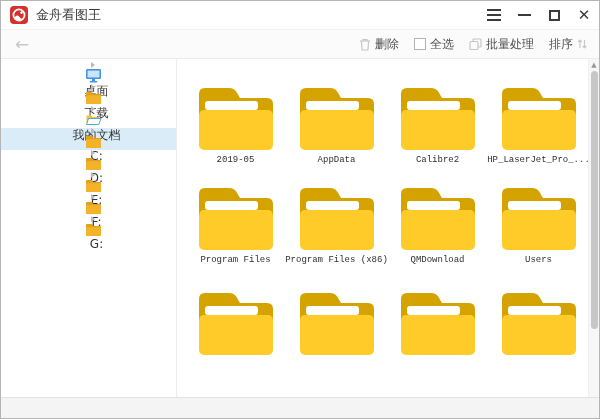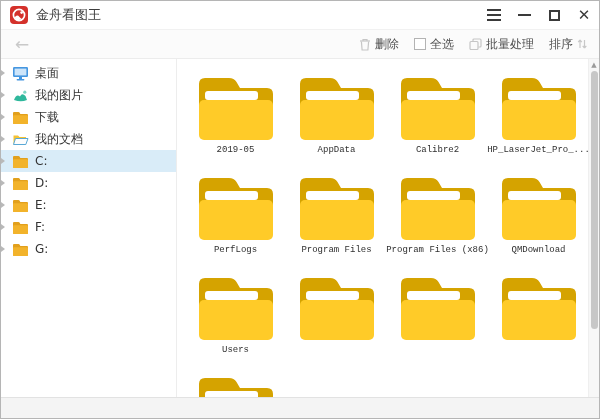--- a/index.html
+++ b/index.html
@@ -23,29 +23,29 @@
   .toolbar { height:30px; flex:0 0 30px; background:#fbfbfb; border-top:1px solid #f1f1f1; border-bottom:1px solid #ececec; display:flex; align-items:center; padding:0 12px 0 14px; }
   .back-btn { color:#c9c9c9; font-size:17px; line-height:1; }
   .toolbar-right { margin-left:auto; display:flex; align-items:flex-start; gap:15px; }
   .tool-group { display:flex; align-items:center; gap:4px; font-size:12px; color:#4d4d4d; }
   .tool-icon svg { display:block; }
   .checkbox { width:12px; height:12px; border:1px solid #b3b3b3; background:#fff; display:inline-block; }
 
   
   .app-body { flex:1 1 auto; display:flex; min-height:0; }
   .sidebar { width:176px; flex:0 0 176px; border-right:1px solid #ededed; padding-top:3px; overflow:hidden; }
-  .side-item { height:22px; display:flex; align-items:center; padding-left:0; font-size:12px; color:#333; white-space:nowrap; }
+  .side-item { height:22px; display:flex; align-items:center; padding-left:16px; font-size:12px; color:#333; white-space:nowrap;flex-direction:column; }
   .side-item.selected { background:#d9ecf8; }
   .tree-arrow { width:0; height:0; border-left:4px solid #b9b9b9; border-top:3px solid transparent; border-bottom:3px solid transparent; margin-right:7px; flex:0 0 auto; }
   .side-ico { width:17px; height:15px; margin-right:6px; flex:0 0 auto; }
   .side-ico svg { display:block; width:100%; height:100%; }
 
   .main { flex:1 1 auto; position:relative; overflow:hidden; background:#fff; }
   .grid { display:flex; flex-wrap:wrap; padding:16px 0 0 8px; width:412px; }
-  .cell { width:101px; height:100px; display:flex; flex-direction:column; align-items:center; flex:0 0 auto; }
+  .cell { width:101px; height:100px; display:flex; flex-direction:column; align-items:center; flex:0 0 auto;justify-content:center; }
   .folder-glyph { width:76px; height:66px; flex:0 0 auto; }
   .folder-glyph svg { display:block; width:100%; height:100%; }
   .folder-label { font-family:"Liberation Mono","DejaVu Sans Mono",monospace; font-size:9px; color:#2f2f2f; margin-top:4px; white-space:nowrap; }
 
   
   .scrollbar { position:absolute; top:0; right:0; bottom:0; width:11px; background:#f7f7f7; border-left:1px solid #efefef; }
   .scroll-up { position:absolute; top:2px; left:0; width:100%; text-align:center; font-size:7px; color:#9a9a9a; line-height:8px; }
   .scroll-thumb { position:absolute; top:12px; left:2px; width:7px; height:258px; border-radius:4px; background:#c7c7c7; }
 
   
@@ -134,30 +134,20 @@
           <svg viewBox="0 0 17 15">
             <rect x="1" y="1" width="15" height="10" rx="1.2" fill="#4596e0"></rect>
             <rect x="2.6" y="2.6" width="11.8" height="6.8" fill="#cde5fa"></rect>
             <rect x="7" y="11" width="3" height="2" fill="#4596e0"></rect>
             <rect x="4.6" y="13" width="7.8" height="1.4" rx="0.7" fill="#4596e0"></rect>
           </svg>
         </span>
         <span>桌面</span>
       </div>
 
-      <div class="side-item">
-        <span class="tree-arrow"></span>
-        <span class="side-ico">
-          <svg viewBox="0 0 17 15">
-            <path d="M2 12 Q4.5 5.5 8 8.5 Q10 4.5 13.5 8 L15 12 Q9 14.5 2 12 Z" fill="#2fb89c"></path>
-            <circle cx="12.8" cy="4.2" r="1.6" fill="#7fd6c4"></circle>
-          </svg>
-        </span>
-        <span>我的图片</span>
-      </div>
 
       <div class="side-item">
         <span class="tree-arrow"></span>
         <span class="side-ico">
           <svg viewBox="0 0 17 15">
             <path d="M1 3 Q1 2 2 2 H6.5 Q7.3 2 7.7 2.8 L8.3 4 H15 Q16 4 16 5 V13 Q16 14 15 14 H2 Q1 14 1 13 Z" fill="#e2a01c"></path>
             <rect x="1" y="5.2" width="15" height="8.8" rx="1" fill="#f2b32b"></rect>
           </svg>
         </span>
         <span>下载</span>
@@ -271,30 +261,20 @@
       <svg viewBox="0 0 76 66">
         <path d="M1 36 V9 Q1 3 7 3 H31 Q36 3 38.5 7 L42 13 H69 Q75 13 75 19 V36 Z" style="fill:var(--folder-tab,#D5A300)"></path>
         <rect x="7" y="16" width="53" height="9" rx="3" fill="#ffffff"></rect>
         <rect x="1" y="25" width="74" height="40" rx="5" style="fill:var(--folder-body,#FFCB28)"></rect>
       </svg>
     </span>
     <div class="folder-label">HP_LaserJet_Pro_...</div>
   </div>
 
 
-  <div class="cell">
-    <span class="folder-glyph">
-      <svg viewBox="0 0 76 66">
-        <path d="M1 36 V9 Q1 3 7 3 H31 Q36 3 38.5 7 L42 13 H69 Q75 13 75 19 V36 Z" style="fill:var(--folder-tab,#D5A300)"></path>
-        <rect x="7" y="16" width="53" height="9" rx="3" fill="#ffffff"></rect>
-        <rect x="1" y="25" width="74" height="40" rx="5" style="fill:var(--folder-body,#FFCB28)"></rect>
-      </svg>
-    </span>
-    <div class="folder-label">PerfLogs</div>
-  </div>
 
   <div class="cell">
     <span class="folder-glyph">
       <svg viewBox="0 0 76 66">
         <path d="M1 36 V9 Q1 3 7 3 H31 Q36 3 38.5 7 L42 13 H69 Q75 13 75 19 V36 Z" style="fill:var(--folder-tab,#D5A300)"></path>
         <rect x="7" y="16" width="53" height="9" rx="3" fill="#ffffff"></rect>
         <rect x="1" y="25" width="74" height="40" rx="5" style="fill:var(--folder-body,#FFCB28)"></rect>
       </svg>
     </span>
     <div class="folder-label">Program Files</div>

